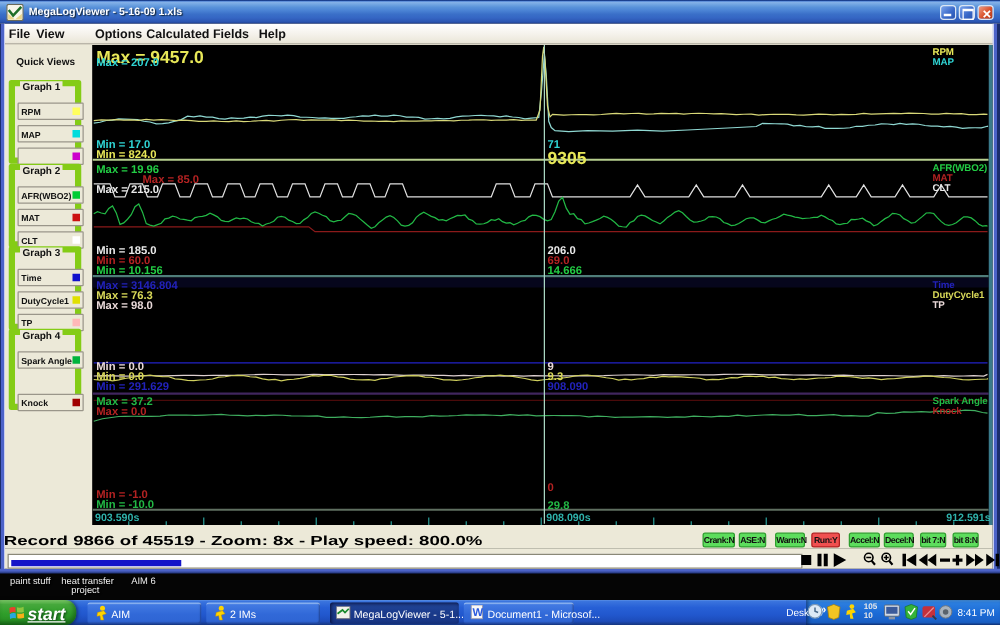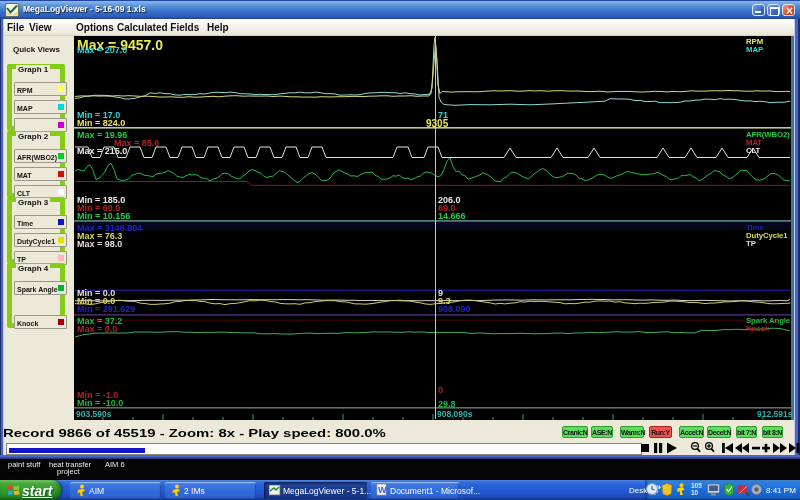--- a/index.html
+++ b/index.html
@@ -183,21 +183,21 @@
     </svg>
   </div>
 <div class="abs" id="chartR"></div>
 <div class="cl" style="left:77px; top:37px; color:#e8e858; font-size:14px;">Max = 9457.0</div>
 <div class="cl" style="left:77px; top:45px; color:#2fd4d4; font-size:9px;">Max = 207.0</div>
 <div class="cl" style="left:746px; top:37px; color:#e8e858; font-size:7.8px; letter-spacing:-0.1px;">RPM</div>
 <div class="cl" style="left:746px; top:45px; color:#2fd4d4; font-size:7.8px; letter-spacing:-0.1px;">MAP</div>
 <div class="cl" style="left:77px; top:110px; color:#2fd4d4; font-size:9px;">Min = 17.0</div>
 <div class="cl" style="left:77px; top:118px; color:#e8e858; font-size:9px;">Min = 824.0</div>
 <div class="cl" style="left:438px; top:110px; color:#2fd4d4; font-size:9px;">71</div>
-<div class="cl" style="left:426px; top:118px; color:#e8e858; font-size:10px;">9305</div>
+<div class="cl" style="left:438px; top:118px; color:#e8e858; font-size:14px;">9305</div>
 <div class="cl" style="left:77px; top:130px; color:#22cc44; font-size:9px;">Max = 19.96</div>
 <div class="cl" style="left:77px; top:138px; color:#b32222; font-size:9px;padding-left:37px;">Max = 85.0</div>
 <div class="cl" style="left:77px; top:146px; color:#e8e8e8; font-size:9px;">Max = 215.0</div>
 <div class="cl" style="left:746px; top:130px; color:#22cc44; font-size:7.8px; letter-spacing:-0.1px;">AFR(WBO2)</div>
 <div class="cl" style="left:746px; top:138px; color:#b32222; font-size:7.8px; letter-spacing:-0.1px;">MAT</div>
 <div class="cl" style="left:746px; top:146px; color:#e8e8e8; font-size:7.8px; letter-spacing:-0.1px;">CLT</div>
 <div class="cl" style="left:77px; top:195px; color:#e8e8e8; font-size:9px;">Min = 185.0</div>
 <div class="cl" style="left:77px; top:203px; color:#b32222; font-size:9px;">Min = 60.0</div>
 <div class="cl" style="left:77px; top:211px; color:#22cc44; font-size:9px;">Min = 10.156</div>
 <div class="cl" style="left:438px; top:195px; color:#e8e8e8; font-size:9px;">206.0</div>

